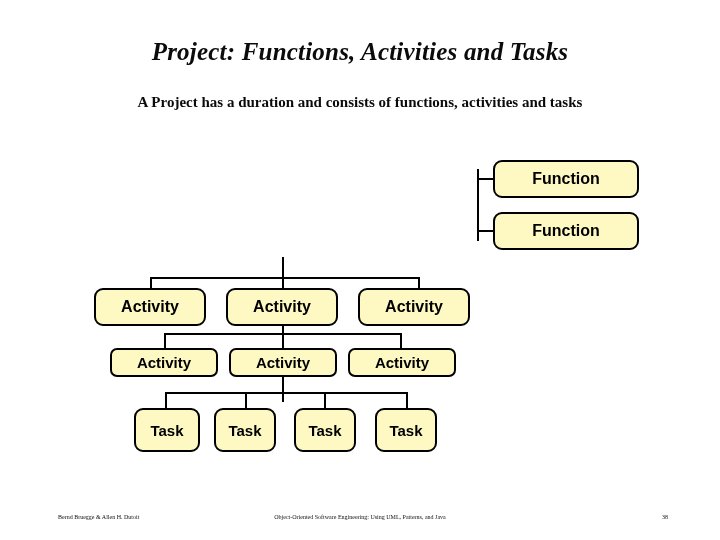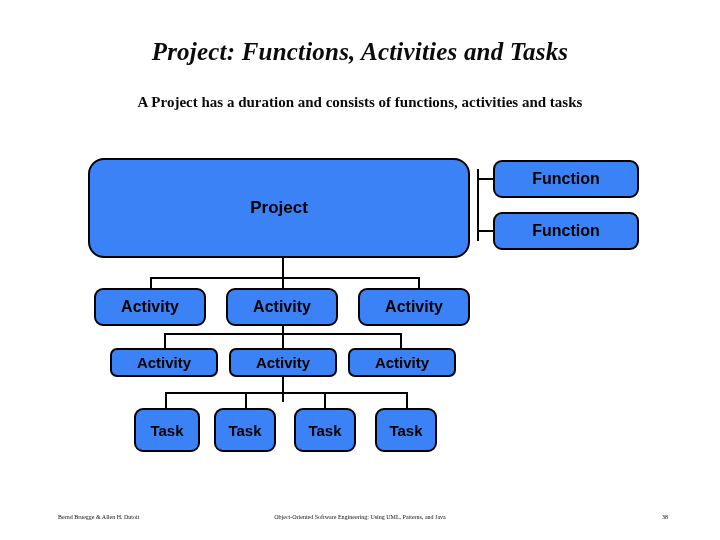--- a/index.html
+++ b/index.html
@@ -49,21 +49,21 @@
     position: absolute;
     left: 0;
     top: 0;
     width: 720px;
     height: 540px;
   }
   .node {
     position: absolute;
     box-sizing: border-box;
     border: 2px solid #000000;
-    background: #3b82f6;
+    background: #fef9c3;
     display: flex;
     align-items: center;
     justify-content: center;
     font-family: "Liberation Sans", sans-serif;
     font-weight: bold;
     color: #000000;
     z-index: 3;
   }
   .node.project {
     border-radius: 16px;
@@ -168,21 +168,20 @@
     <div class="conn v" style="left:282px; top:333px; height:15px;"></div>
     <div class="conn v" style="left:400px; top:333px; height:15px;"></div>
 
     <div class="conn v" style="left:282px; top:376px; height:26px;"></div>
     <div class="conn h" style="left:165px; top:392px; width:243px;"></div>
     <div class="conn v" style="left:165px; top:392px; height:16px;"></div>
     <div class="conn v" style="left:245px; top:392px; height:16px;"></div>
     <div class="conn v" style="left:324px; top:392px; height:16px;"></div>
     <div class="conn v" style="left:406px; top:392px; height:16px;"></div>
 
-    <div class="node project" style="left:88px; top:158px; width:382px; height:100px;">Project</div>
 
     <div class="node function" style="left:493px; top:160px; width:146px; height:38px;">Function</div>
 
     <div class="node function" style="left:493px; top:212px; width:146px; height:38px;">Function</div>
 
     <div class="node activity-a" style="left:94px; top:288px; width:112px; height:38px;">Activity</div>
 
     <div class="node activity-a" style="left:226px; top:288px; width:112px; height:38px;">Activity</div>
 
     <div class="node activity-a" style="left:358px; top:288px; width:112px; height:38px;">Activity</div>

